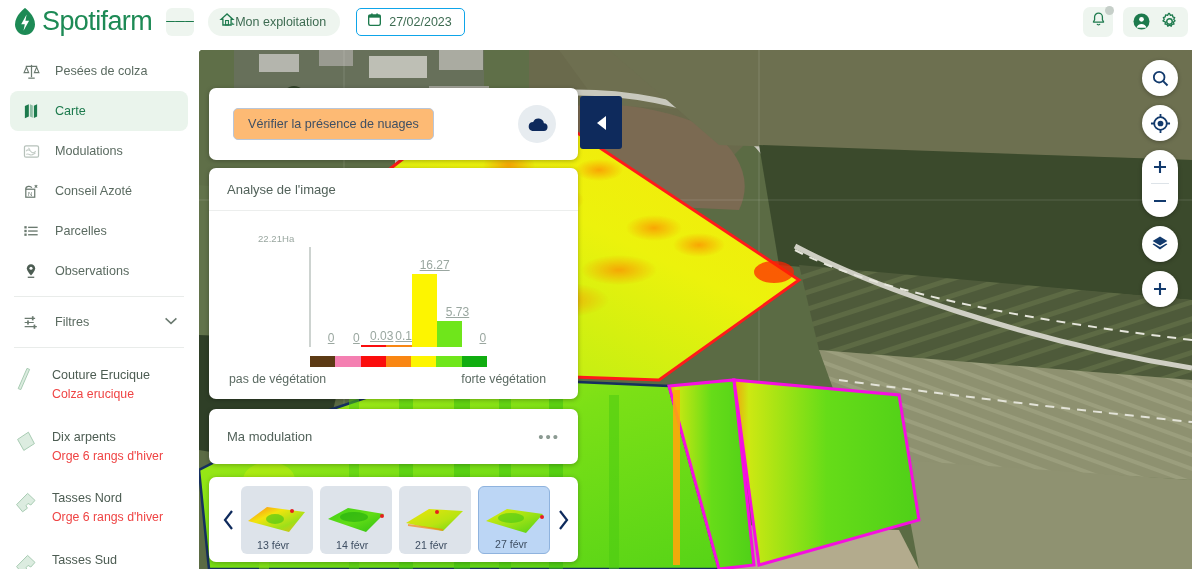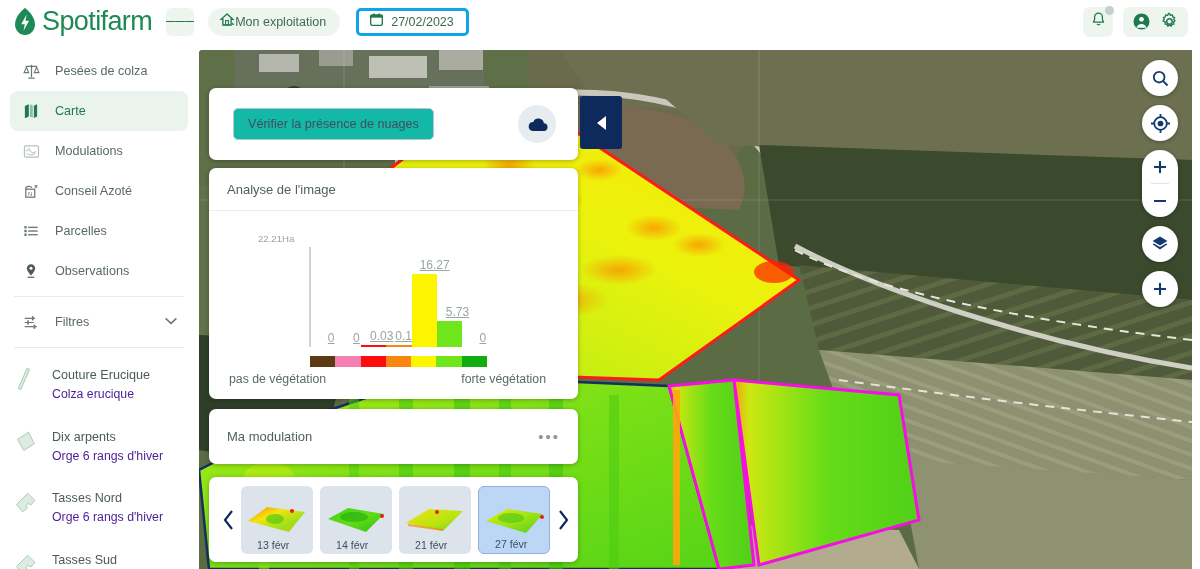--- a/index.html
+++ b/index.html
@@ -31,21 +31,21 @@
     display: block; width: 14px; height: 1.8px; background: #1d7a4d;
     margin: 2.2px 0; border-radius: 1px;
   }
   .pill {
     margin-left: 14px; height: 28px; border-radius: 14px;
     background: #eef5ef; display: flex; align-items: center;
     padding: 0 14px 0 11px; cursor: pointer;
   }
   .pill-label { font-size: 12.5px; color: #3d6b51; }
   .date-box {
-    margin-left: 16px; height: 28px; border: 3px solid #0ea5e9;
+    margin-left: 16px; height: 28px; border: 1px solid #0ea5e9;
     border-radius: 5px; background: #fff; display: flex;
     align-items: center; gap: 7px; padding: 0 12px 0 10px; cursor: pointer;
   }
   .date-label { font-size: 12.5px; color: #3d6b51; }
   .hdr-right { margin-left: auto; display: flex; align-items: center; gap: 10px; }
   .bell-wrap {
     position: relative; width: 30px; height: 30px; border-radius: 7px;
     background: #eef5ef; display: flex; align-items: center;
     justify-content: center; cursor: pointer;
   }
@@ -77,21 +77,21 @@
   .nav-item.active .nav-label { color: #1d7a4d; }
   .nav-sep { height: 1px; background: #e9ecea; margin: 5px 14px; }
   .filt-chev { margin-left: auto; color: #6b7a70; font-size: 12px; }
 
   .parcel-item {
     display: flex; align-items: flex-start; gap: 12px;
     padding: 12px 2px 12px 14px; cursor: pointer;
   }
   .parcel-ico { width: 26px; flex: 0 0 26px; padding-top: 2px; }
   .parcel-name { font-size: 12.6px; color: #4c5c52; line-height: 1.35; }
-  .parcel-crop { font-size: 12.3px; color: #4c1d95; line-height: 1.35; }
+  .parcel-crop { font-size: 12.3px; color: #ef4444; line-height: 1.35; }
 
   
   #map {
     position: absolute; left: 199px; top: 50px; width: 993px; height: 519px;
     overflow: hidden; border-radius: 4px 0 0 0;
     background: #5a6b43;
   }
   .sat { position: absolute; inset: 0; }
 
   
@@ -130,21 +130,21 @@
   
   .panel {
     position: absolute; left: 209px; background: #fff;
     border-radius: 7px; box-shadow: 0 1px 5px rgba(0,0,0,.28); z-index: 30;
   }
   #panel-cloud { top: 88px; width: 369px; height: 72px; }
   .cloud-row {
     display: flex; align-items: center; height: 100%; padding: 0 22px 0 24px;
   }
   .cloud-btn {
-    border: 1px solid #b9c6d8; border-radius: 5px; background: #14b8a6;
+    border: 1px solid #b9c6d8; border-radius: 5px; background: #fdba74;
     font-size: 12.6px; color: #3f4f63; padding: 8px 14px; cursor: pointer;
     font-family: "Liberation Sans", sans-serif;
   }
   .cloud-circle {
     margin-left: auto; width: 38px; height: 38px; border-radius: 50%;
     background: #e7ecf0; display: flex; align-items: center; justify-content: center;
   }
 
   #panel-analysis { top: 168px; width: 369px; height: 231px; }
   .panel-head {

